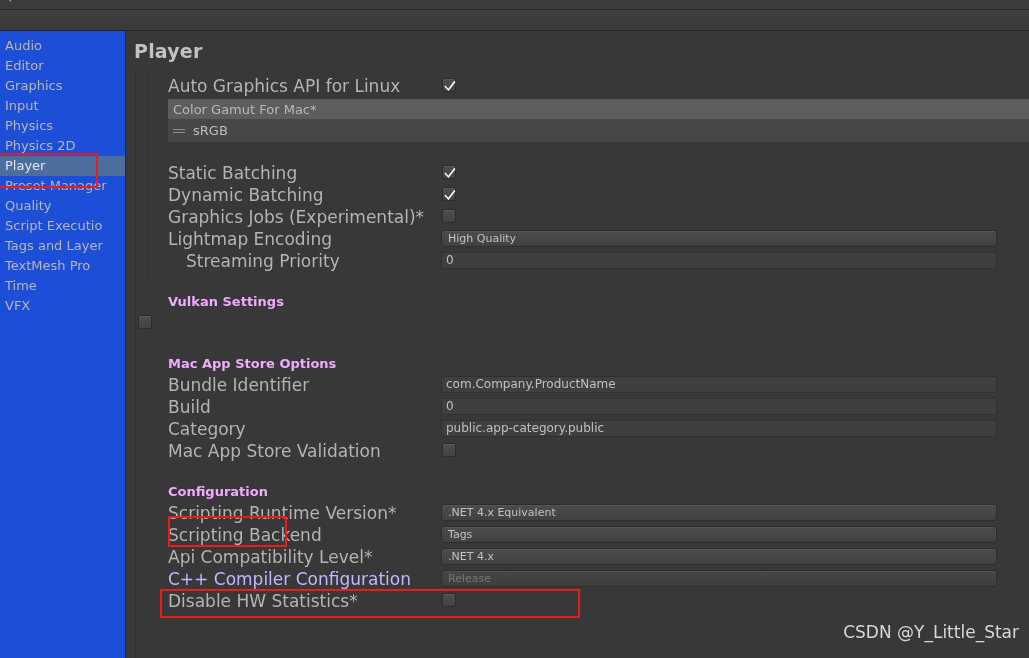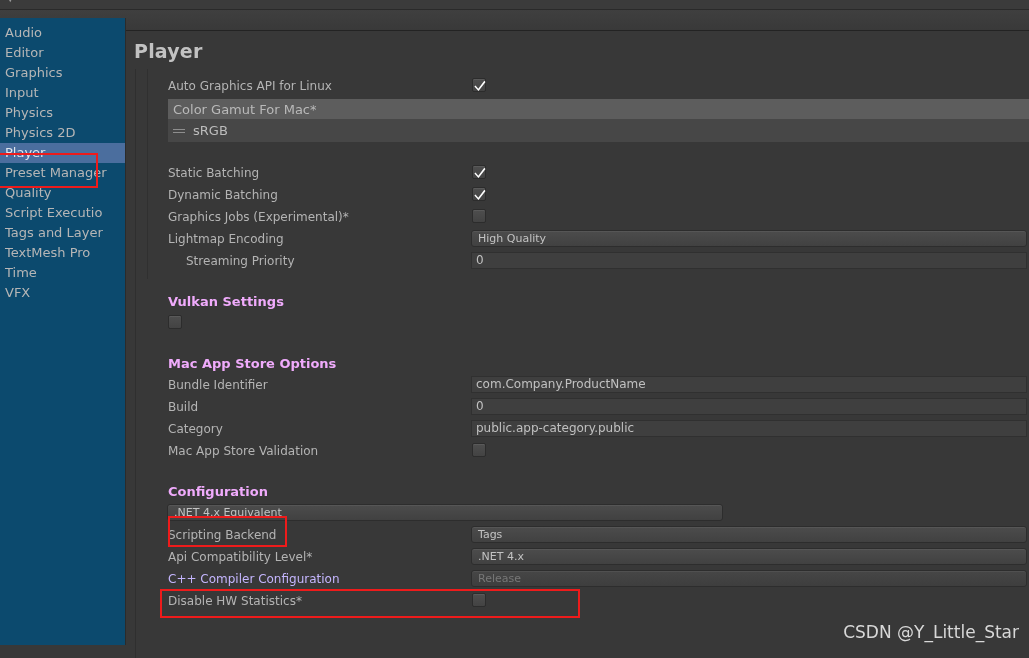--- a/index.html
+++ b/index.html
@@ -34,23 +34,23 @@
   
   .toolbar-band {
     position: absolute; left: 0; top: 10px;
     width: 1029px; height: 21px;
     background: linear-gradient(#3f3f3f, #393939);
     border-bottom: 1px solid #232323;
   }
 
   
   .sidebar {
-    position: absolute; left: 0; top: 18px;
+    position: absolute; left: 0; top: 31px;
     width: 126px; height: 627px;
-    background: #0c4a6e;
+    background: #1d4ed8;
     border-right: 1px solid #2b2b2b;
     padding-top: 5px;
   }
   .side-item {
     height: 20px;
     line-height: 20px;
     padding-left: 5px;
     font-size: 13px;
     color: #b6b6b6;
     white-space: nowrap;
@@ -90,27 +90,27 @@
   
   .row {
     position: relative;
     height: 22px;
     display: flex;
     align-items: center;
   }
   .row-label {
     width: 304px;
     padding-left: 31px;
-    font-size: 12px;
+    font-size: 17px;
     color: #b4b4b4;
     white-space: nowrap;
   }
   .row-label.indent { padding-left: 49px; }
   .row-label.disabled { color: #c4b5fd; }
-  .row-field { flex: 1; position: relative; height: 22px; margin-left: 30px; }
+  .row-field { flex: 1; position: relative; height: 22px; }
 
   .section-header {
     height: 26px;
     display: flex;
     align-items: flex-end;
     padding-left: 31px;
     padding-bottom: 3px;
     font-size: 13px;
     font-weight: bold;
     color: #f0abfc;
@@ -362,20 +362,21 @@
         <div class="row-field">
           <div class="checkbox"></div>
         </div>
       </div>
 
       <div class="spacer-14"></div>
 
       <div class="section-header">Configuration</div>
 
       <div class="row">
+        <div class="row-label">Scripting Runtime Version*</div>
         <div class="row-field">
           <div class="dropdown">.NET 4.x Equivalent</div>
         </div>
       </div>
 
       <div class="row">
         <div class="row-label">Scripting Backend</div>
         <div class="row-field">
           <div class="dropdown">Tags</div>
         </div>

